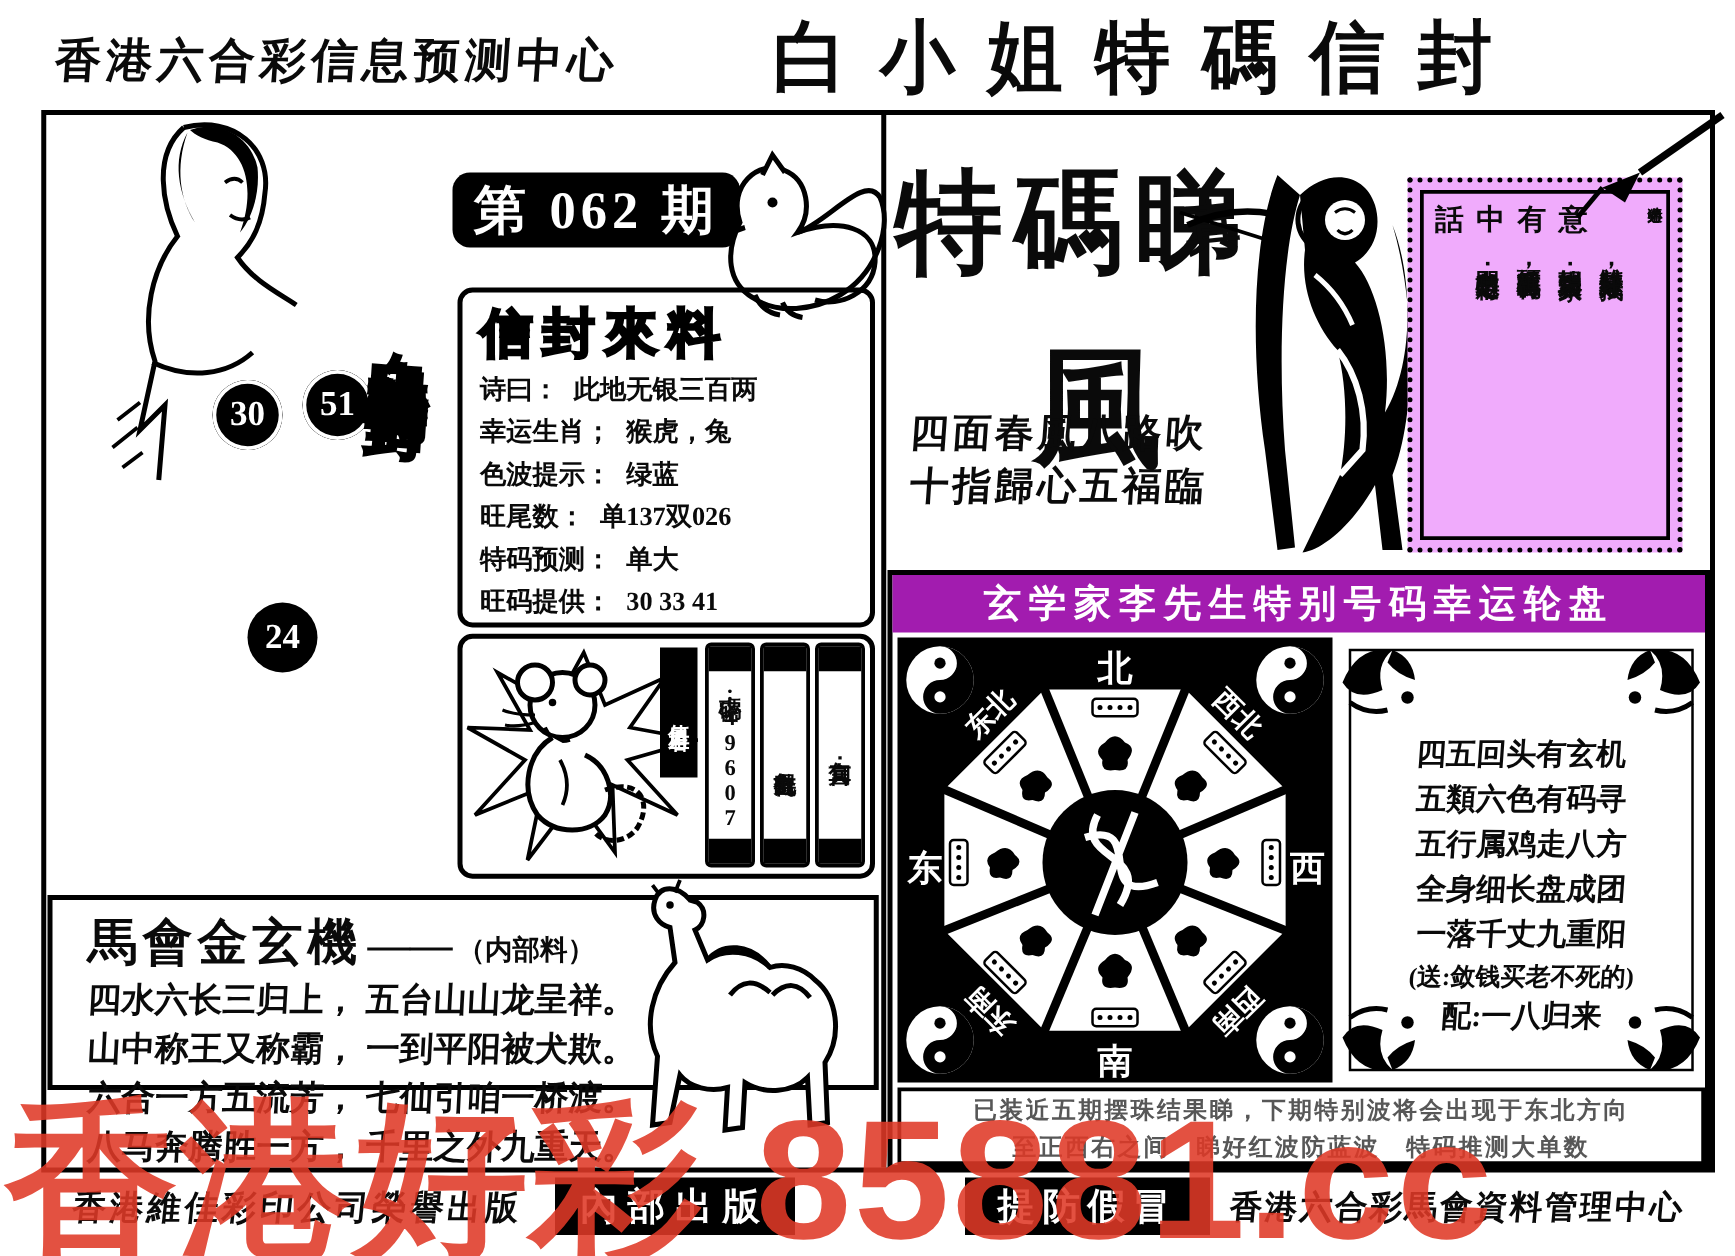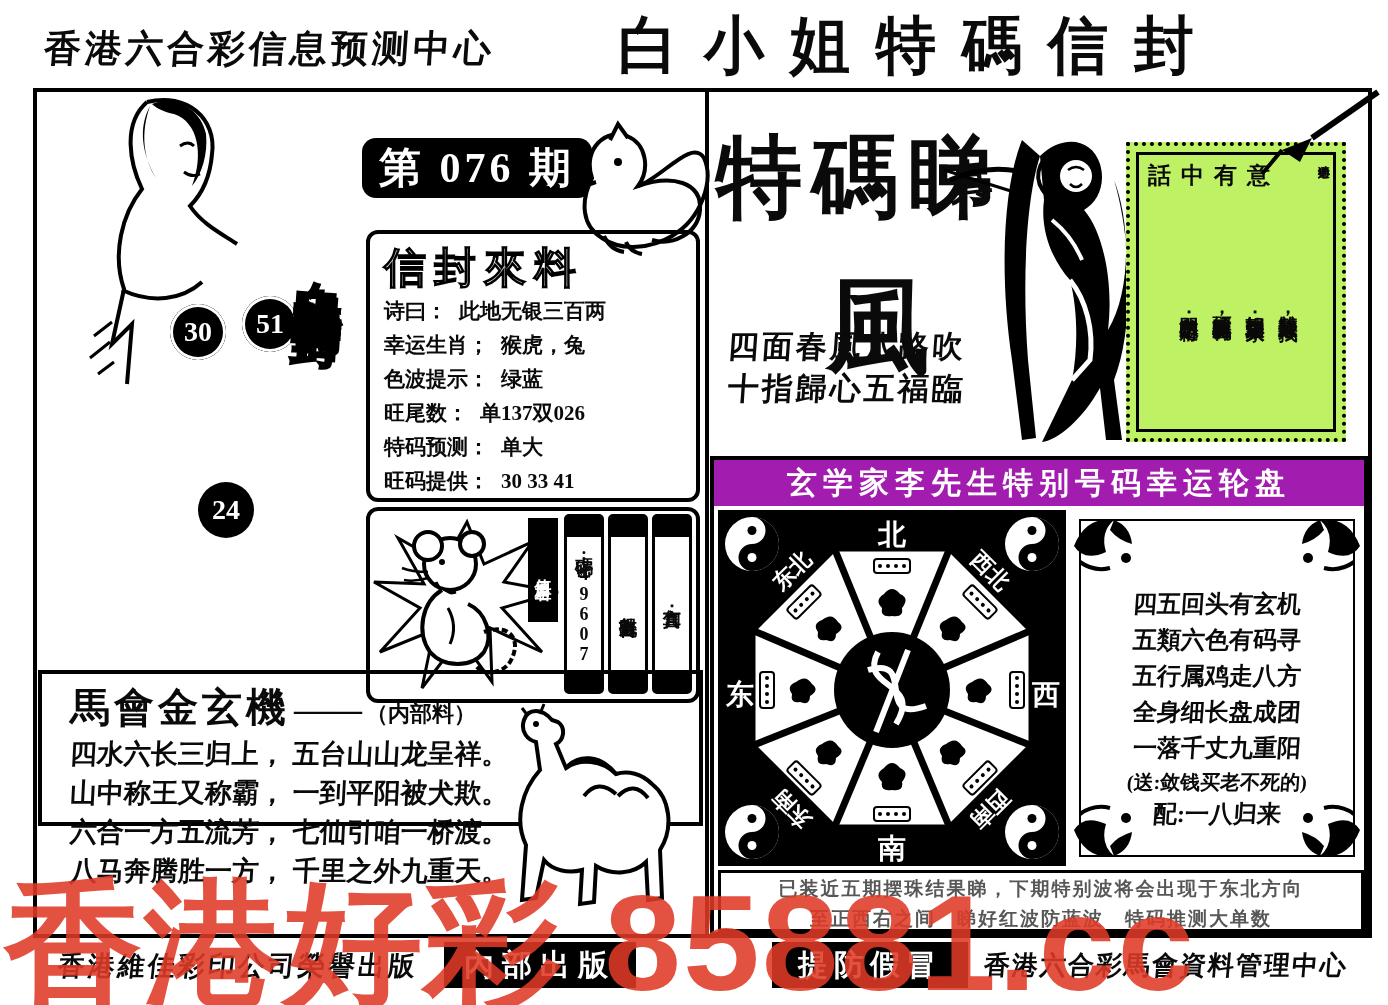--- a/index.html
+++ b/index.html
@@ -19,53 +19,53 @@
   
   .num-circle{width:56px;height:56px;border-radius:50%;background:#000;color:#fff;
       display:flex;align-items:center;justify-content:center;font-size:28px;font-weight:900;
       box-shadow:inset 0 0 0 3px #fff, inset 0 0 0 6px #000;}
   .num-solid{box-shadow:none;text-align:center;}
   .vert-title{left:268px;top:244px;height:640px;writing-mode:vertical-rl;font-size:48px;font-weight:900;
       color:#fff;-webkit-text-stroke:3px #000;letter-spacing:6px;transform:rotate(4deg);}
   .issue-box{left:362px;top:138px;width:230px;height:60px;background:#000;border-radius:14px;
       color:#fff;display:flex;align-items:center;justify-content:center;font-size:42px;font-weight:900;letter-spacing:4px;}
   .env-box{left:366px;top:230px;width:334px;height:272px;border:4px solid #000;border-radius:12px;box-sizing:border-box;padding:8px 14px;}
-  .env-title{font-size:42px;font-weight:400;color:#fff;-webkit-text-stroke:2.5px #000;letter-spacing:8px;line-height:52px;}
+  .env-title{font-size:42px;font-weight:700;color:#fff;-webkit-text-stroke:2.5px #000;letter-spacing:8px;line-height:52px;}
   .env-line{font-size:21px;font-weight:700;line-height:34px;white-space:nowrap;}
   .env-line .val{margin-left:12px;}
   .mouse-box{left:366px;top:507px;width:334px;height:196px;border:4px solid #000;border-radius:12px;box-sizing:border-box;}
   .duty-badge{left:528px;top:518px;width:30px;height:104px;background:#000;color:#fff;writing-mode:vertical-rl;
       text-orientation:upright;font-size:17px;font-weight:700;display:flex;align-items:center;justify-content:center;letter-spacing:2px;}
   .strip{position:absolute;top:514px;width:40px;height:180px;border:3px solid #000;border-radius:5px;box-sizing:border-box;background:#fff;}
   .strip::before,.strip::after{content:"";position:absolute;left:0;right:0;height:20px;background:#000;}
   .strip::before{top:0;} .strip::after{bottom:0;}
   .strip span{position:absolute;top:22px;bottom:22px;left:0;right:0;writing-mode:vertical-rl;text-orientation:upright;
       font-size:18px;font-weight:800;display:flex;align-items:center;justify-content:center;line-height:1;}
   .baijie-box{left:38px;top:598px;width:306px;height:108px;border:4px solid #000;box-sizing:border-box;text-align:center;}
   .baijie-t{font-size:35px;font-weight:900;margin-top:4px;letter-spacing:6px;}
   .baijie-l{font-size:38px;font-weight:900;letter-spacing:3px;}
-  .jxj-box{left:38px;top:670px;width:665px;height:156px;border:4px solid #000;box-sizing:border-box;padding:6px 0 0 28px;}
+  .jxj-box{left:38px;top:716px;width:665px;height:156px;border:4px solid #000;box-sizing:border-box;padding:6px 0 0 28px;}
   .jxj-title{font-size:40px;font-weight:900;letter-spacing:4px;display:inline;}
   .jxj-dash{font-size:34px;font-weight:900;}
   .jxj-sub{font-size:22px;font-weight:700;}
   .jxj-line{font-size:27px;font-weight:700;line-height:39px;white-space:nowrap;transform:skewX(-3deg);}
 
   
   .tema-title{left:716px;top:120px;font-size:86px;font-weight:900;letter-spacing:10px;transform:scaleY(1.05);}
   .tema-feng{left:826px;top:258px;font-size:104px;font-weight:900;}
   .tema-seal{left:948px;top:152px;font-size:44px;font-weight:900;transform:rotate(-6deg);}
   .tema-poem1{left:728px;top:326px;font-size:31px;font-weight:800;letter-spacing:3px;transform:skewX(-4deg);}
   .tema-poem2{left:728px;top:368px;font-size:31px;font-weight:800;letter-spacing:3px;transform:skewX(-4deg);}
   .provide-bar{left:712px;top:402px;width:284px;height:38px;background:#000;display:flex;align-items:center;padding-left:8px;box-sizing:border-box;}
   .provide-label{color:#fff;font-size:23px;font-weight:900;white-space:nowrap;}
   .pnum{width:28px;height:28px;border-radius:50%;background:#fff;color:#000;font-size:18px;font-weight:900;
       display:flex;align-items:center;justify-content:center;margin-left:3px;font-family:"Liberation Sans",sans-serif;}
 
   
-  .stamp{left:1126px;top:142px;width:220px;height:300px;border:4px dotted #000;box-sizing:border-box;background:#bef264;text-align:center;}
+  .stamp{left:1126px;top:142px;width:220px;height:300px;border:4px dotted #000;box-sizing:border-box;background:#f0abfc;}
   .stamp-inner{position:absolute;inset:6px;border:3px solid #000;}
   .stamp-title{position:absolute;left:18px;top:14px;font-size:23px;font-weight:900;letter-spacing:10px;}
   .stamp-note{position:absolute;right:10px;top:10px;writing-mode:vertical-rl;text-orientation:upright;font-size:12px;font-weight:700;}
   .stamp-cols{position:absolute;left:12px;right:34px;top:54px;bottom:10px;writing-mode:vertical-rl;
       font-size:19px;font-weight:800;letter-spacing:1px;}
   .stamp-cols div{margin:0 7px;}
 
   
   .wheel-sec{left:710px;top:456px;width:658px;height:480px;border:4px solid #000;box-sizing:border-box;}
   .wheel-hdr{position:absolute;left:0;right:0;top:0;height:46px;background:#a21caf;color:#fff;display:flex;
@@ -119,21 +119,21 @@
       <path d="M70,196 C100,210 130,206 150,188" fill="none" stroke="#000" stroke-width="4"></path>
     </svg>
   </div>
 
   <div class="abs num-circle" style="left:170px;top:304px;">30</div>
   <div class="abs num-circle" style="left:242px;top:296px;">51</div>
   <div class="abs num-circle num-solid" style="left:198px;top:482px;">24</div>
 
   <div class="abs vert-title">白小姐特碼信封</div>
 
-  <div class="abs issue-box">第 076 期</div>
+  <div class="abs issue-box">第 062 期</div>
 
   <div class="abs" style="left:552px;top:118px;">
     <svg width="158" height="150" viewBox="0 0 158 150">
       <path d="M40,60 C30,30 55,10 75,18 C95,26 98,52 86,68 C110,60 140,20 152,40 C162,62 150,100 120,118 C100,130 70,134 50,120 C30,108 28,84 40,60 Z" fill="#fff" stroke="#000" stroke-width="4"></path>
       <path d="M58,22 l8,-16 l10,14" fill="#fff" stroke="#000" stroke-width="4"></path>
       <circle cx="66" cy="44" r="4" fill="#000"></circle>
       <path d="M44,64 q-14,4 -22,14" stroke="#000" stroke-width="4" fill="none"></path>
       <path d="M86,68 C120,56 150,64 148,92 C146,116 120,128 100,122" fill="none" stroke="#000" stroke-width="4"></path>
       <path d="M52,118 q6,14 20,16 M74,124 q4,10 16,12" stroke="#000" stroke-width="4" fill="none"></path>
     </svg>

